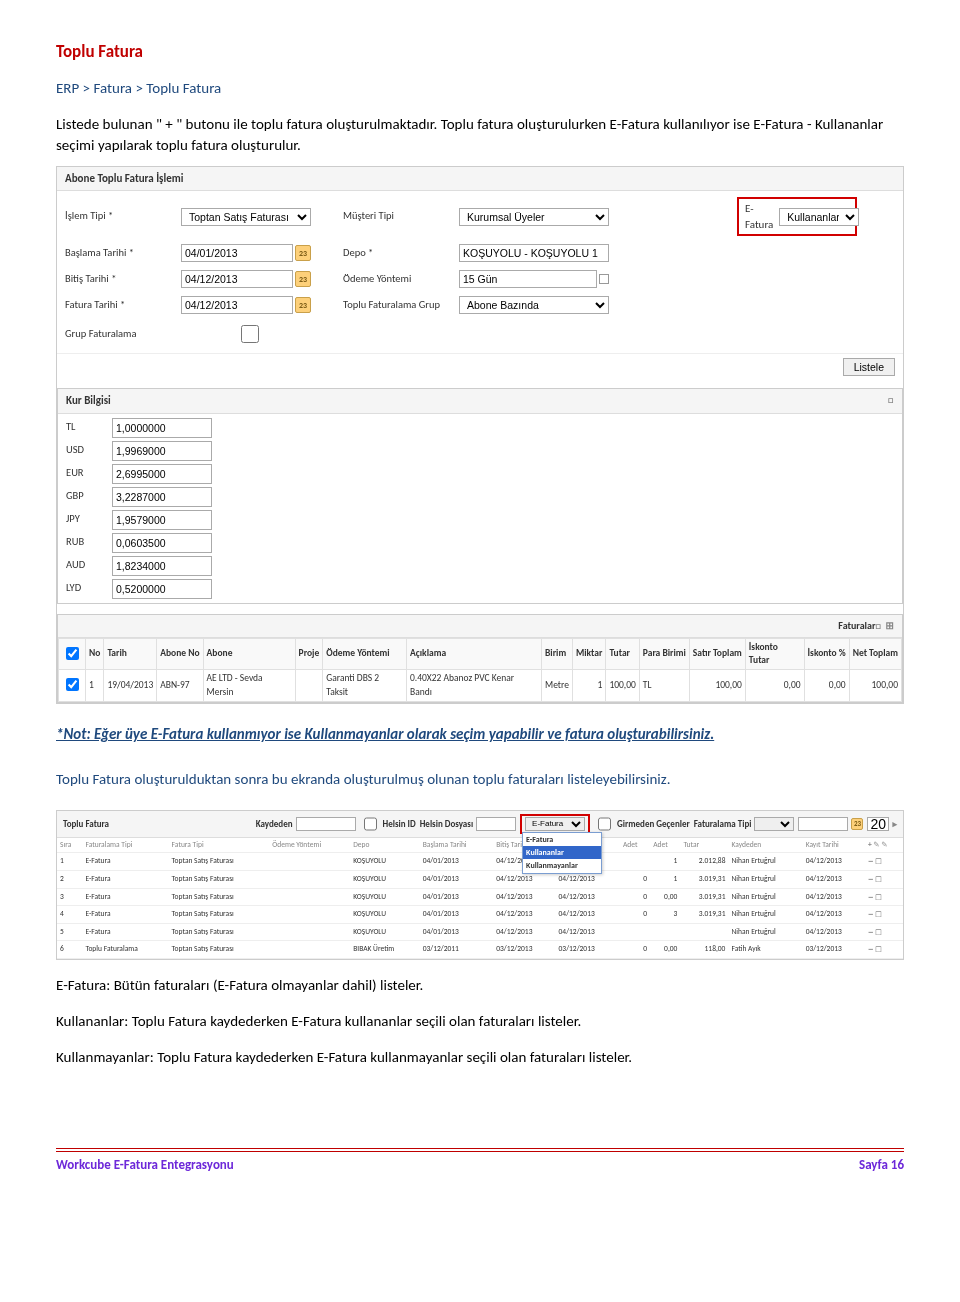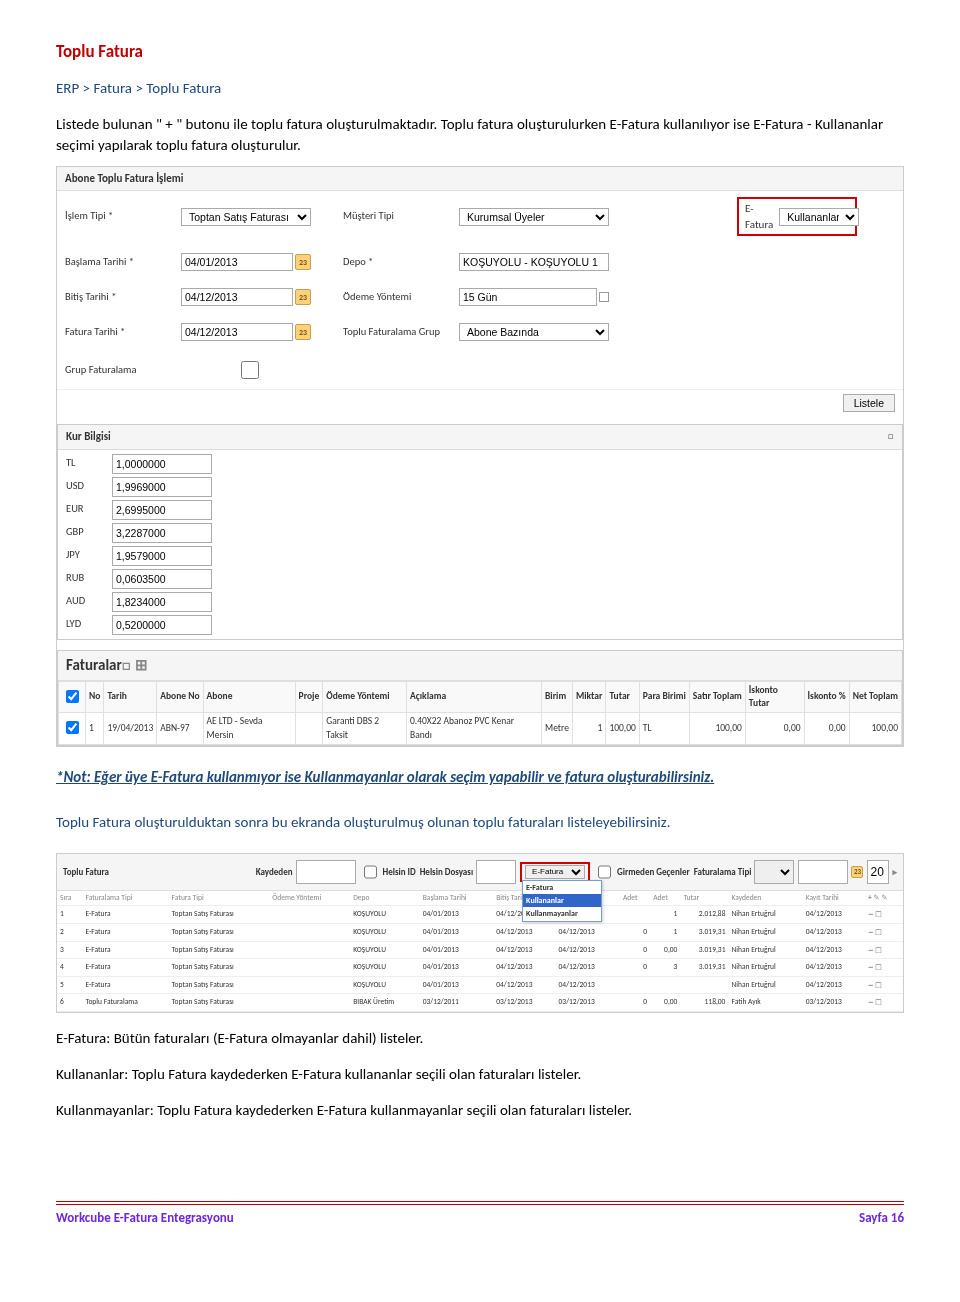--- a/index.html
+++ b/index.html
@@ -6,48 +6,48 @@
   body { margin: 0; font-family: Calibri, Arial, sans-serif; background: #fff; color: #000; width: 960px; padding: 40px 56px 20px 56px; font-size: 14px; line-height: 1.4; }
   .title { color: #c00000; font-weight: bold; font-size: 17px; margin-bottom: 14px; }
   .crumb { color: #1f497d; font-size: 15px; margin-bottom: 10px; }
   .para { font-size: 15px; color: #000; margin-bottom: 10px; }
   .note { font-style: italic; font-weight: bold; color: #1f497d; font-size: 15px; text-decoration: underline; margin: 20px 0 24px 0; }
   .bluepara { color: #1f497d; font-size: 15px; margin-bottom: 20px; }
 
   
   .panel1 { border: 1px solid #ccc; font-size: 11px; color: #333; margin-bottom: 8px; }
   .panel1 .hdr { background: #f5f5f5; font-weight: bold; padding: 4px 8px; border-bottom: 1px solid #ddd; }
-  .formgrid { display: grid; grid-template-columns: 110px 130px 20px 110px 150px 20px 90px 120px; gap: 17px 6px; padding: 6px 8px; align-items: center; }
+  .formgrid { display: grid; grid-template-columns: 110px 130px 20px 110px 150px 20px 90px 120px; gap: 8px 6px; padding: 6px 8px; align-items: center; }
   .formgrid label { font-size: 10.5px; }
   .formgrid input, .formgrid select { font-size: 10.5px; height: 18px; padding: 0 3px; border: 1px solid #aaa; background: #fff; width: 100%; }
   .caledit { display: inline-flex; align-items: center; gap: 2px; width: 100%; }
   .caledit input { flex: 1; }
   .calico { display:inline-block; width:16px; height:16px; background:#fdd07a; border:1px solid #c9a04a; border-radius:2px; font-size:8px; line-height:14px; text-align:center; color:#7a5a14; font-weight:bold; }
   .efaturabox { border:2px solid #d10000; padding:2px 6px; display:inline-flex; align-items:center; gap:6px; }
   .btn-listele-wrap { text-align: right; padding: 4px 8px; }
   .btn { background:#f0f0f0; border:1px solid #aaa; font-size:10.5px; padding:2px 10px; cursor:pointer; }
   .sep-row { border-top:1px solid #eee; }
 
   .kurpanel { margin-top:8px; border:1px solid #ccc; }
   .kurpanel .hdr { background:#f5f5f5; font-weight:bold; padding:4px 8px; border-bottom:1px solid #ddd; font-size:11px; display:flex; justify-content:space-between; }
   .kurgrid { padding:4px 8px; display:grid; grid-template-columns:40px 100px; gap:3px 6px; font-size:10.5px; align-items:center; }
   .kurgrid input { width:100%; height:20px; font-size:10.5px; padding:0 3px; border:1px solid #aaa; }
 
   .fatpanel { margin-top:10px; border:1px solid #ccc; font-size:10px; }
-  .fatpanel .hdr { background:#f5f5f5; font-weight:bold; padding:4px 8px; border-bottom:1px solid #ddd; font-size:15px; display:flex; justify-content:flex-start; }
+  .fatpanel .hdr { background:#f5f5f5; font-weight:bold; padding:4px 8px; border-bottom:1px solid #ddd; font-size:10px; display:flex; justify-content:flex-end; }
   .fattable { width:100%; border-collapse:collapse; font-size:9.5px; }
   .fattable th, .fattable td { border:1px solid #e0e0e0; padding:2px 3px; text-align:left; vertical-align:middle; }
   .fattable th { background:#f9f9f9; font-weight:bold; }
   .fattable td.num { text-align:right; }
 
   
   .panel2 { border:1px solid #ccc; font-size:8px; color:#333; margin-bottom:14px; }
   .panel2 .hdr2 { background:#f5f5f5; font-weight:bold; padding:3px 6px; border-bottom:1px solid #ddd; font-size:9px; display:flex; align-items:center; gap:4px; position:relative; }
   .hdr2 .ctrl { display:flex; align-items:center; gap:3px; }
-  .hdr2 input, .hdr2 select { font-size:12px; height:24px; padding:0 2px; border:1px solid #aaa; }
+  .hdr2 input, .hdr2 select { font-size:14px; height:14px; padding:0 2px; border:1px solid #aaa; }
   .efaturahdr { border:2px solid #d10000; padding:1px 3px; display:inline-flex; align-items:center; gap:2px; position:relative; }
   .efaturahdr select { font-size:8px; height:14px; }
   .dropdown-pop { position:absolute; top:100%; left:0; background:#fff; border:1px solid #7a9dd1; z-index:5; font-size:8px; width:80px; box-shadow:1px 1px 3px rgba(0,0,0,.2); }
   .dropdown-pop div { padding:1px 3px; }
   .dropdown-pop .sel { background:#3166c9; color:#fff; }
   .calico2 { display:inline-block; width:12px; height:12px; background:#fdd07a; border:1px solid #c9a04a; border-radius:2px; font-size:7px; line-height:10px; text-align:center; color:#7a5a14; font-weight:bold; }
   .tbl2 { width:100%; border-collapse:collapse; font-size:7.5px; }
   .tbl2 th, .tbl2 td { border-bottom:1px solid #eee; padding:2px 3px; text-align:left; }
   .tbl2 th { color:#888; font-weight:normal; }
   .tbl2 td.num { text-align:right; }

